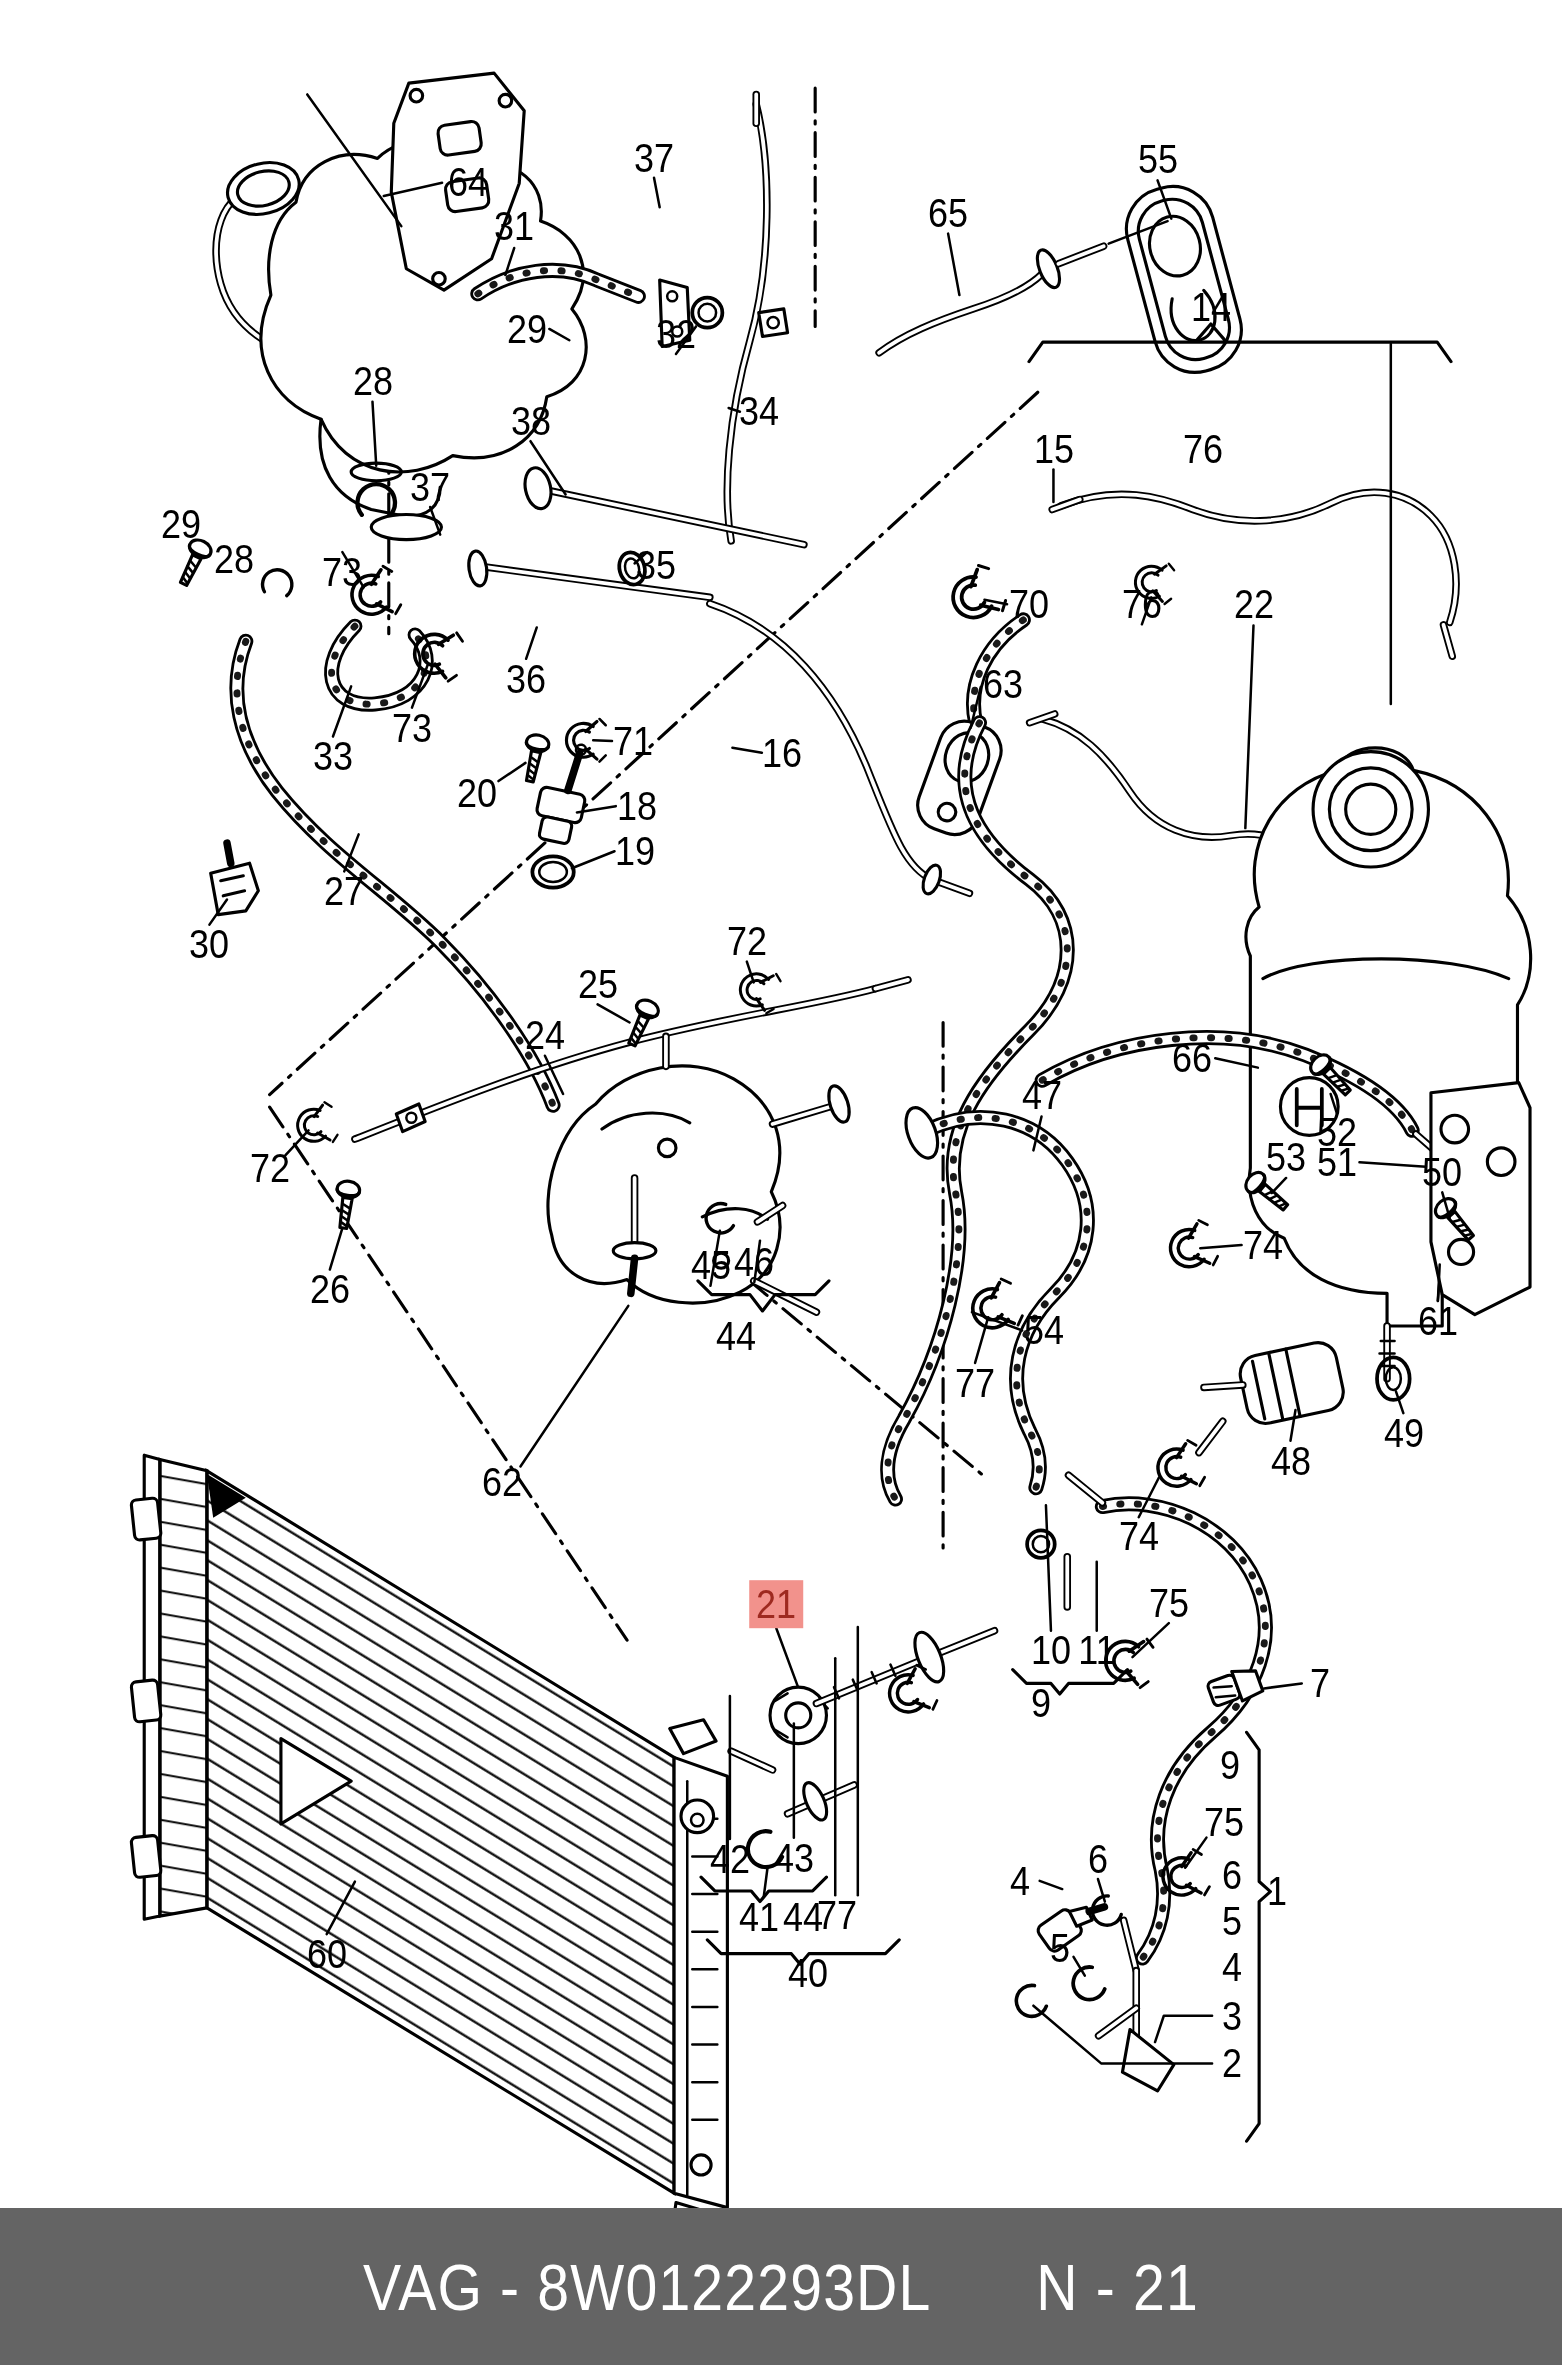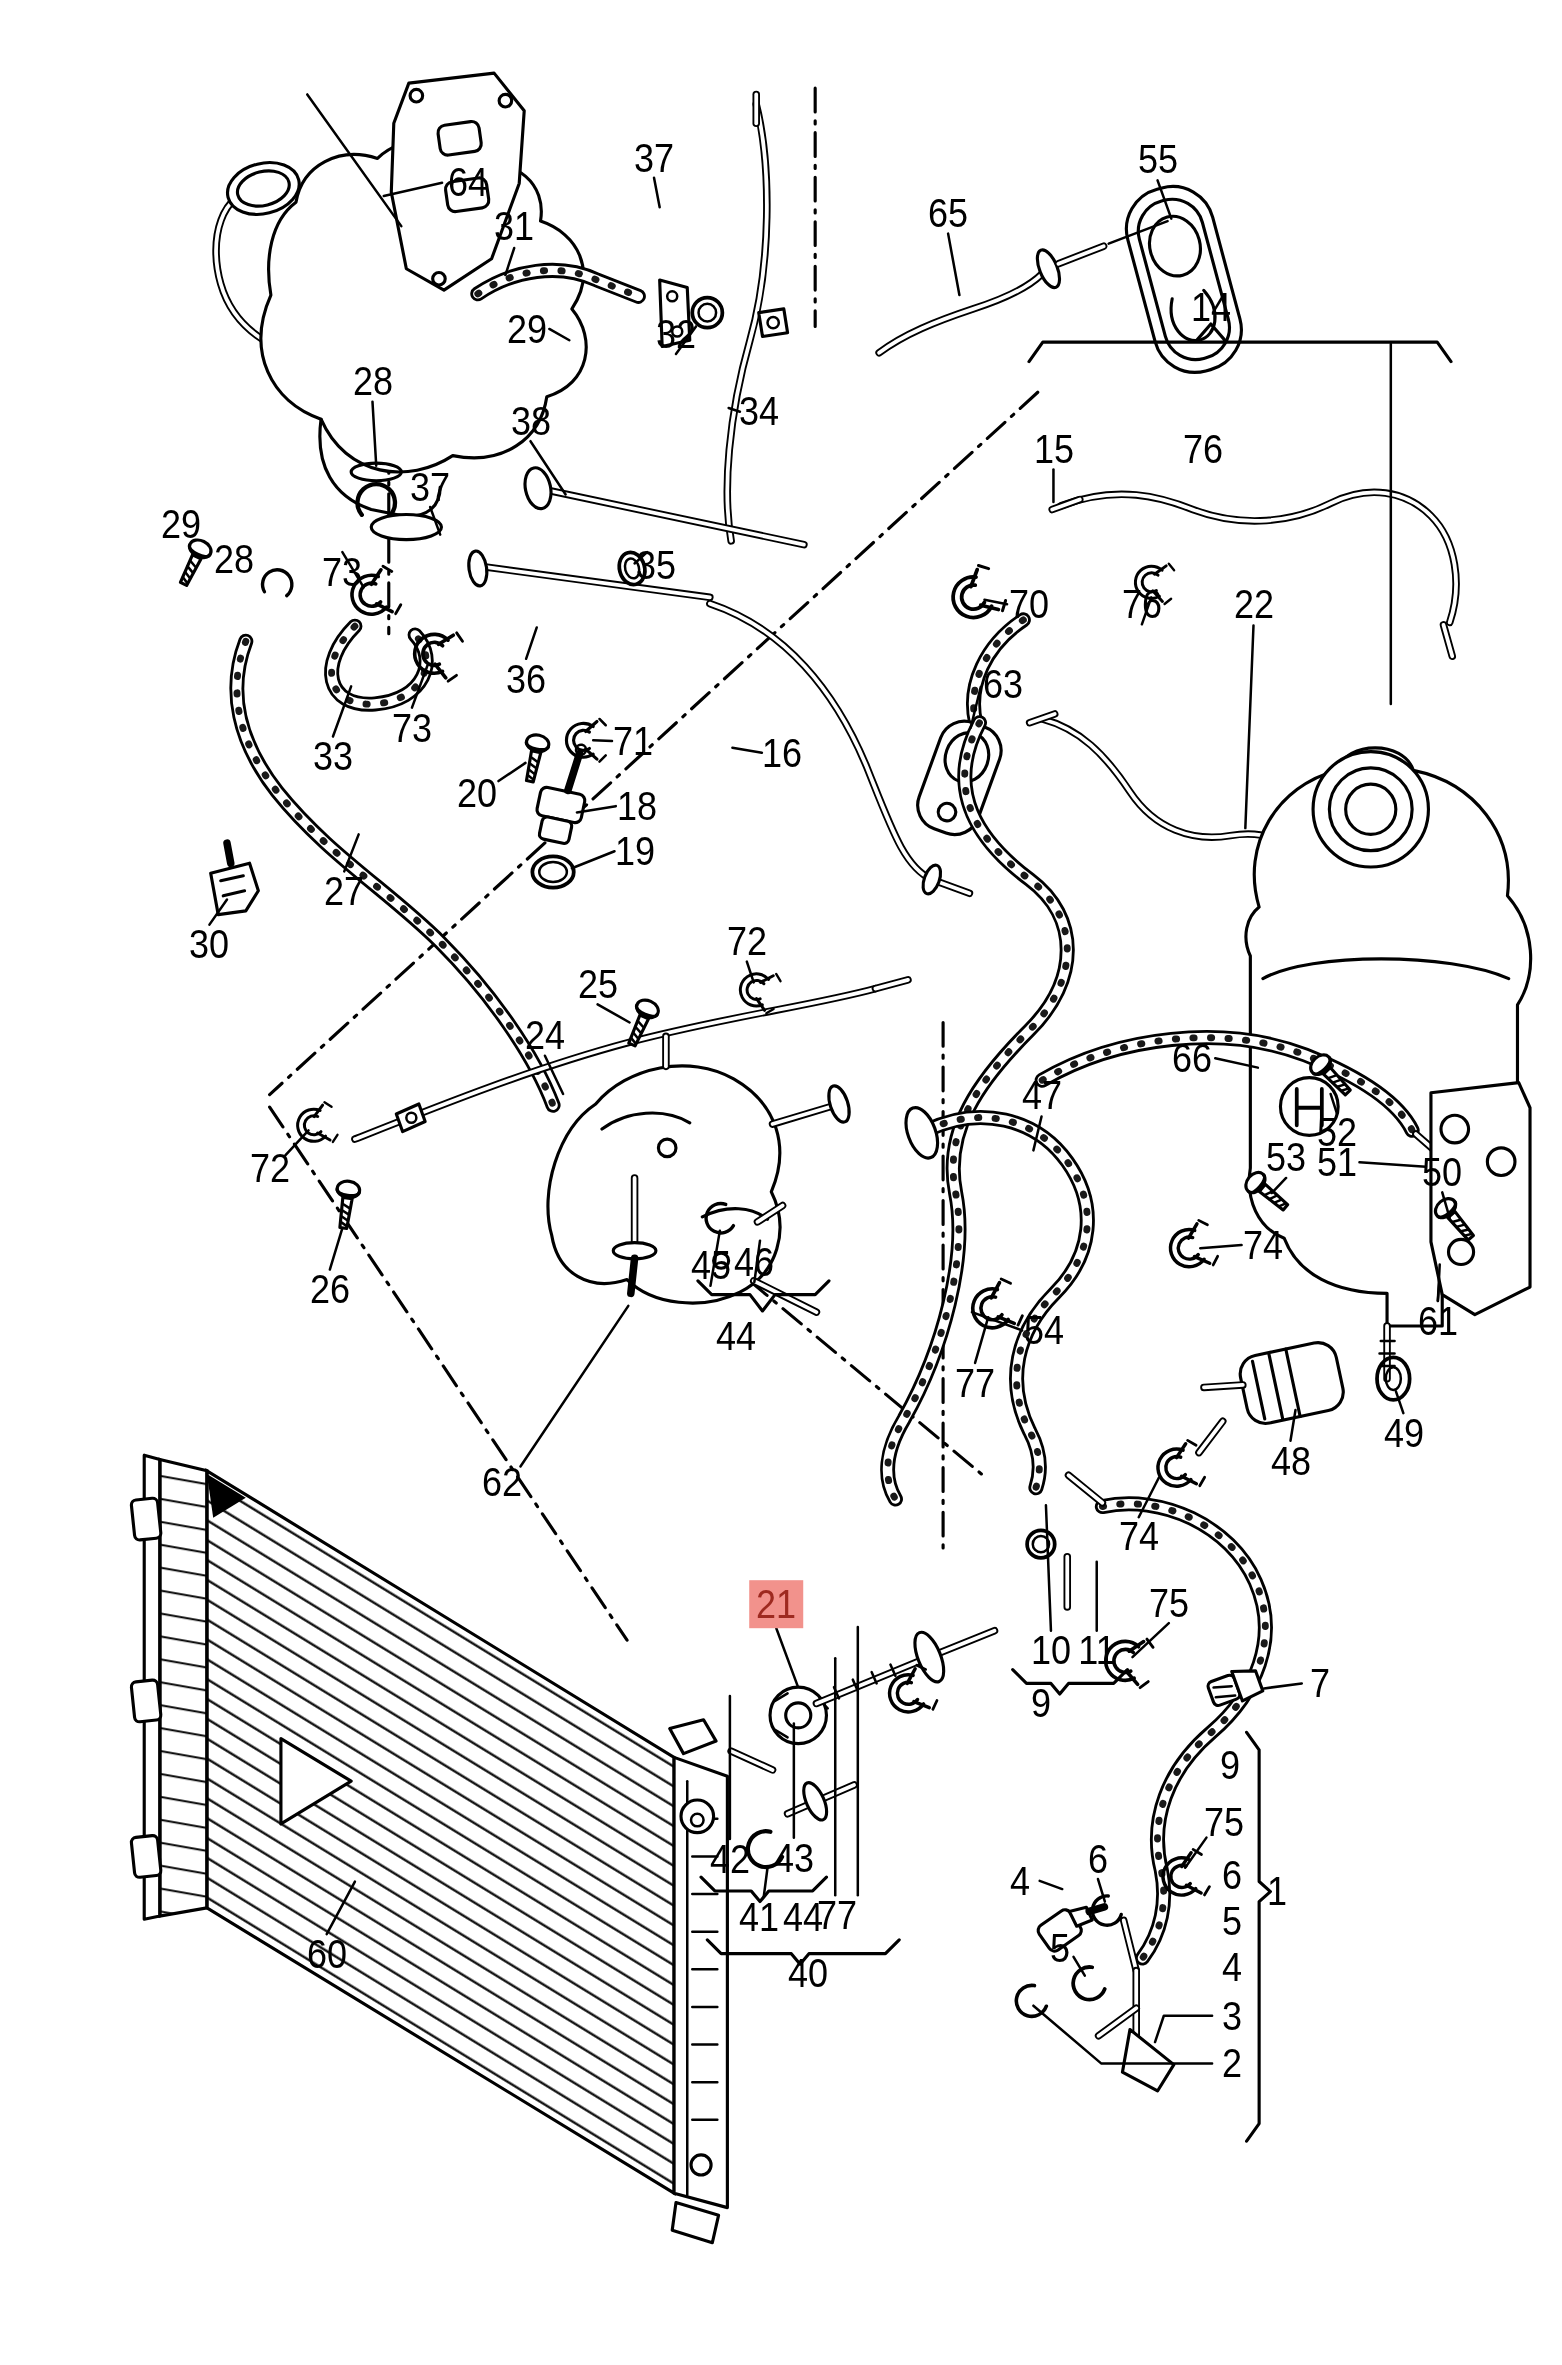--- a/index.html
+++ b/index.html
@@ -513,15 +513,21 @@
       <span class="plabel" style="left: 1060px; top: 1948px;">5</span>
       <span class="plabel" style="left: 730px; top: 1859px;">42</span>
       <span class="plabel" style="left: 794px; top: 1858px;">43</span>
       <span class="plabel" style="left: 759px; top: 1917px;">41</span>
       <span class="plabel" style="left: 803px; top: 1917px;">44</span>
       <span class="plabel" style="left: 837px; top: 1915px;">77</span>
       <span class="plabel" style="left: 808px; top: 1973px;">40</span>
       <span class="plabel" style="left: 327px; top: 1954px;">60</span>
     </div>
 
+  <div id="footer">
+    <div class="inner">
+      <span>VAG - 8W0122293DL</span>
+      <span>N - 21</span>
+    </div>
+  </div>
 
 </div>
 
 
 </body></html>

